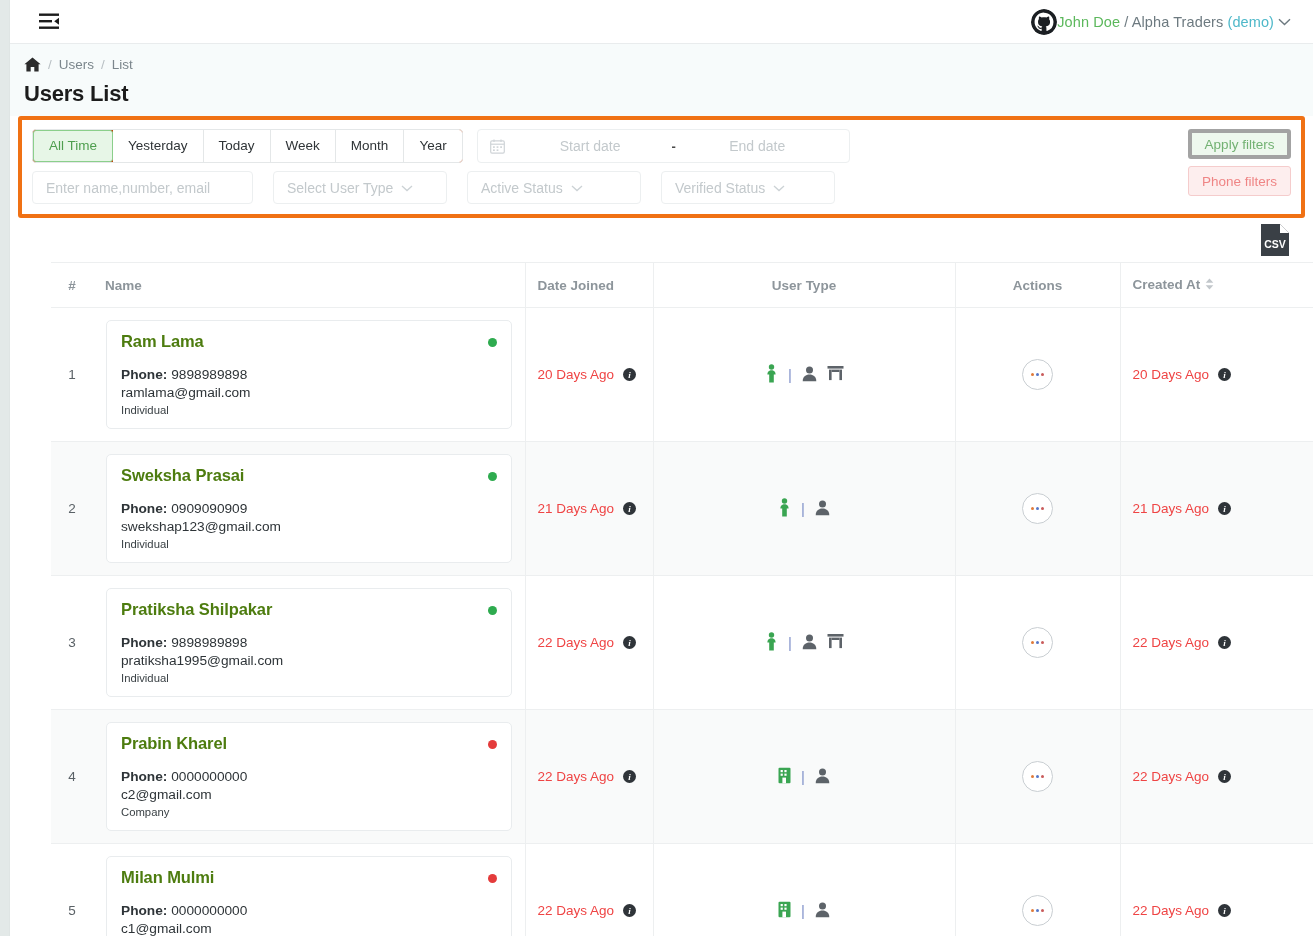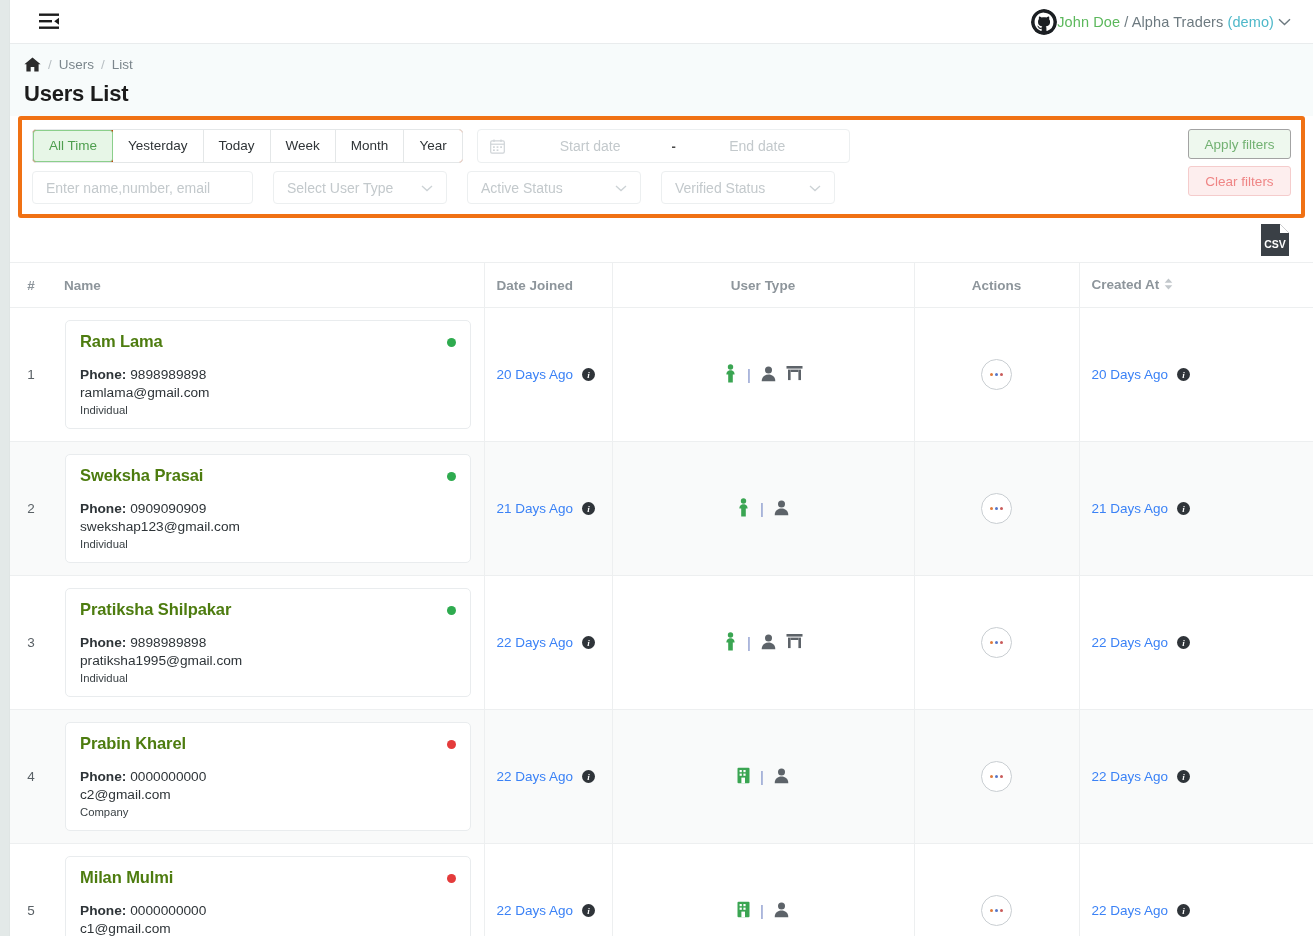--- a/index.html
+++ b/index.html
@@ -92,34 +92,34 @@
   .dr-dash { color: #4a4a4a; font-weight: 700; font-size: 13px; padding: 0 2px; }
   .dr-end { width: 165px; text-align: center; }
 
   .spacer { flex: 1 1 auto; }
 
   .btn-stack { display: flex; flex-direction: column; gap: 7px; position: absolute; right: 10px; top: 9px; }
   .btn {
     width: 103px; height: 30px; border-radius: 3px; font-size: 13.5px;
     display: flex; align-items: center; justify-content: center; cursor: pointer;
   }
-  .btn-apply { background: #eef8ee; border: 1px solid #a3a3a3; color: #72b172; }
+  .btn-apply { background: #eef8ee; border: 4px solid #a3a3a3; color: #72b172; }
   .btn-clear { background: #fdeeee; border: 1px solid #f5cccc; color: #ef8585; }
 
   .inp {
     height: 33px; border: 1px solid #eceff0; border-radius: 4px;
     background: #fff; display: flex; align-items: center; padding: 0 13px;
     font-size: 14px; color: #c3c9cc;
   }
   .inp-search { width: 221px; }
-  .sel { width: 174px; margin-left: 20px; justify-content: space-between; cursor: pointer; }
+  .sel { width: 174px; margin-left: 20px; justify-content: flex-start; cursor: pointer; }
   .sel .scaret { color: #ccd2d5; font-size: 11px; margin-left: 8px; }
 
   
-  .table-area { flex: 1 1 auto; background: #fff; position: relative; overflow: hidden; }
+  .table-area { flex: 1 1 auto; background: #fff; position: relative; overflow: hidden; padding-left: 41px; }
   .csv-row { height: 44px; display: flex; align-items: center; justify-content: flex-end; padding-right: 23px; }
   .csv-ico { width: 30px; height: 34px; cursor: pointer; display: block; }
 
   table.users { width: 100%; border-collapse: collapse; table-layout: fixed; }
   table.users th {
     font-size: 13.5px; color: #8d959b; font-weight: 700; text-align: left;
     padding: 14px 0 14px 0; border-top: 1px solid #edeff0; border-bottom: 1px solid #edeff0;
     background: #fff;
   }
   table.users td {
@@ -145,21 +145,21 @@
   }
   .uc-name { color: #4d7c0f; font-size: 16.5px; font-weight: 700; letter-spacing: -.1px; }
   .uc-dot { position: absolute; right: 14px; top: 17px; width: 9px; height: 9px; border-radius: 50%; }
   .uc-dot.on { background: #2eab4f; }
   .uc-dot.off { background: #e43b3b; }
   .uc-phone { font-size: 13.7px; color: #2e3438; margin-top: 16px; }
   .uc-phone b { font-weight: 700; }
   .uc-mail { font-size: 13.7px; color: #2e3438; margin-top: 3px; }
   .uc-kind { font-size: 11.3px; color: #3a4145; margin-top: 4px; }
 
-  .dateval { display: inline-flex; align-items: center; gap: 9px; font-size: 13.5px; color: #3b82f6; }
+  .dateval { display: inline-flex; align-items: center; gap: 9px; font-size: 13.5px; color: #ef4444; }
   .info-ico { width: 13px; height: 13px; display: inline-block; }
 
   .type-cell { display: inline-flex; align-items: center; gap: 9px; }
   .tsep { color: #6a7fc0; font-weight: 400; font-size: 15px; opacity:.85; }
 
   .act-btn {
     width: 31px; height: 31px; border-radius: 50%; border: 1px solid #c9ced2;
     display: inline-flex; align-items: center; justify-content: center; cursor: pointer; background:#fff;
   }
   .act-dots { display: flex; gap: 2px; }
@@ -283,21 +283,21 @@
           <span class="scaret">
             <svg width="12" height="7" viewBox="0 0 12 7" aria-hidden="true">
                 <path d="M1 1 L6 5.6 L11 1" fill="none" stroke="#ccd2d5" stroke-width="1.3"></path>
               </svg>
           </span>
         </div>
       </div>
 
       <div class="btn-stack">
         <div class="btn btn-apply">Apply filters</div>
-        <div class="btn btn-clear">Clear filters</div>
+        <div class="btn btn-clear">Phone filters</div>
       </div>
     </div>
 
     <div class="table-area">
 
       <div class="csv-row">
         <svg class="csv-ico" viewBox="0 0 30 34" aria-hidden="true">
           <path d="M1 1 H20 L29 10 V33 H1 Z" fill="#3a4046"></path>
           <path d="M20 1 L29 10 H20 Z" fill="#ffffff"></path>
           <text x="15" y="25" font-family="Liberation Sans, sans-serif" font-size="10.5" font-weight="700" fill="#ffffff" text-anchor="middle">CSV</text>

